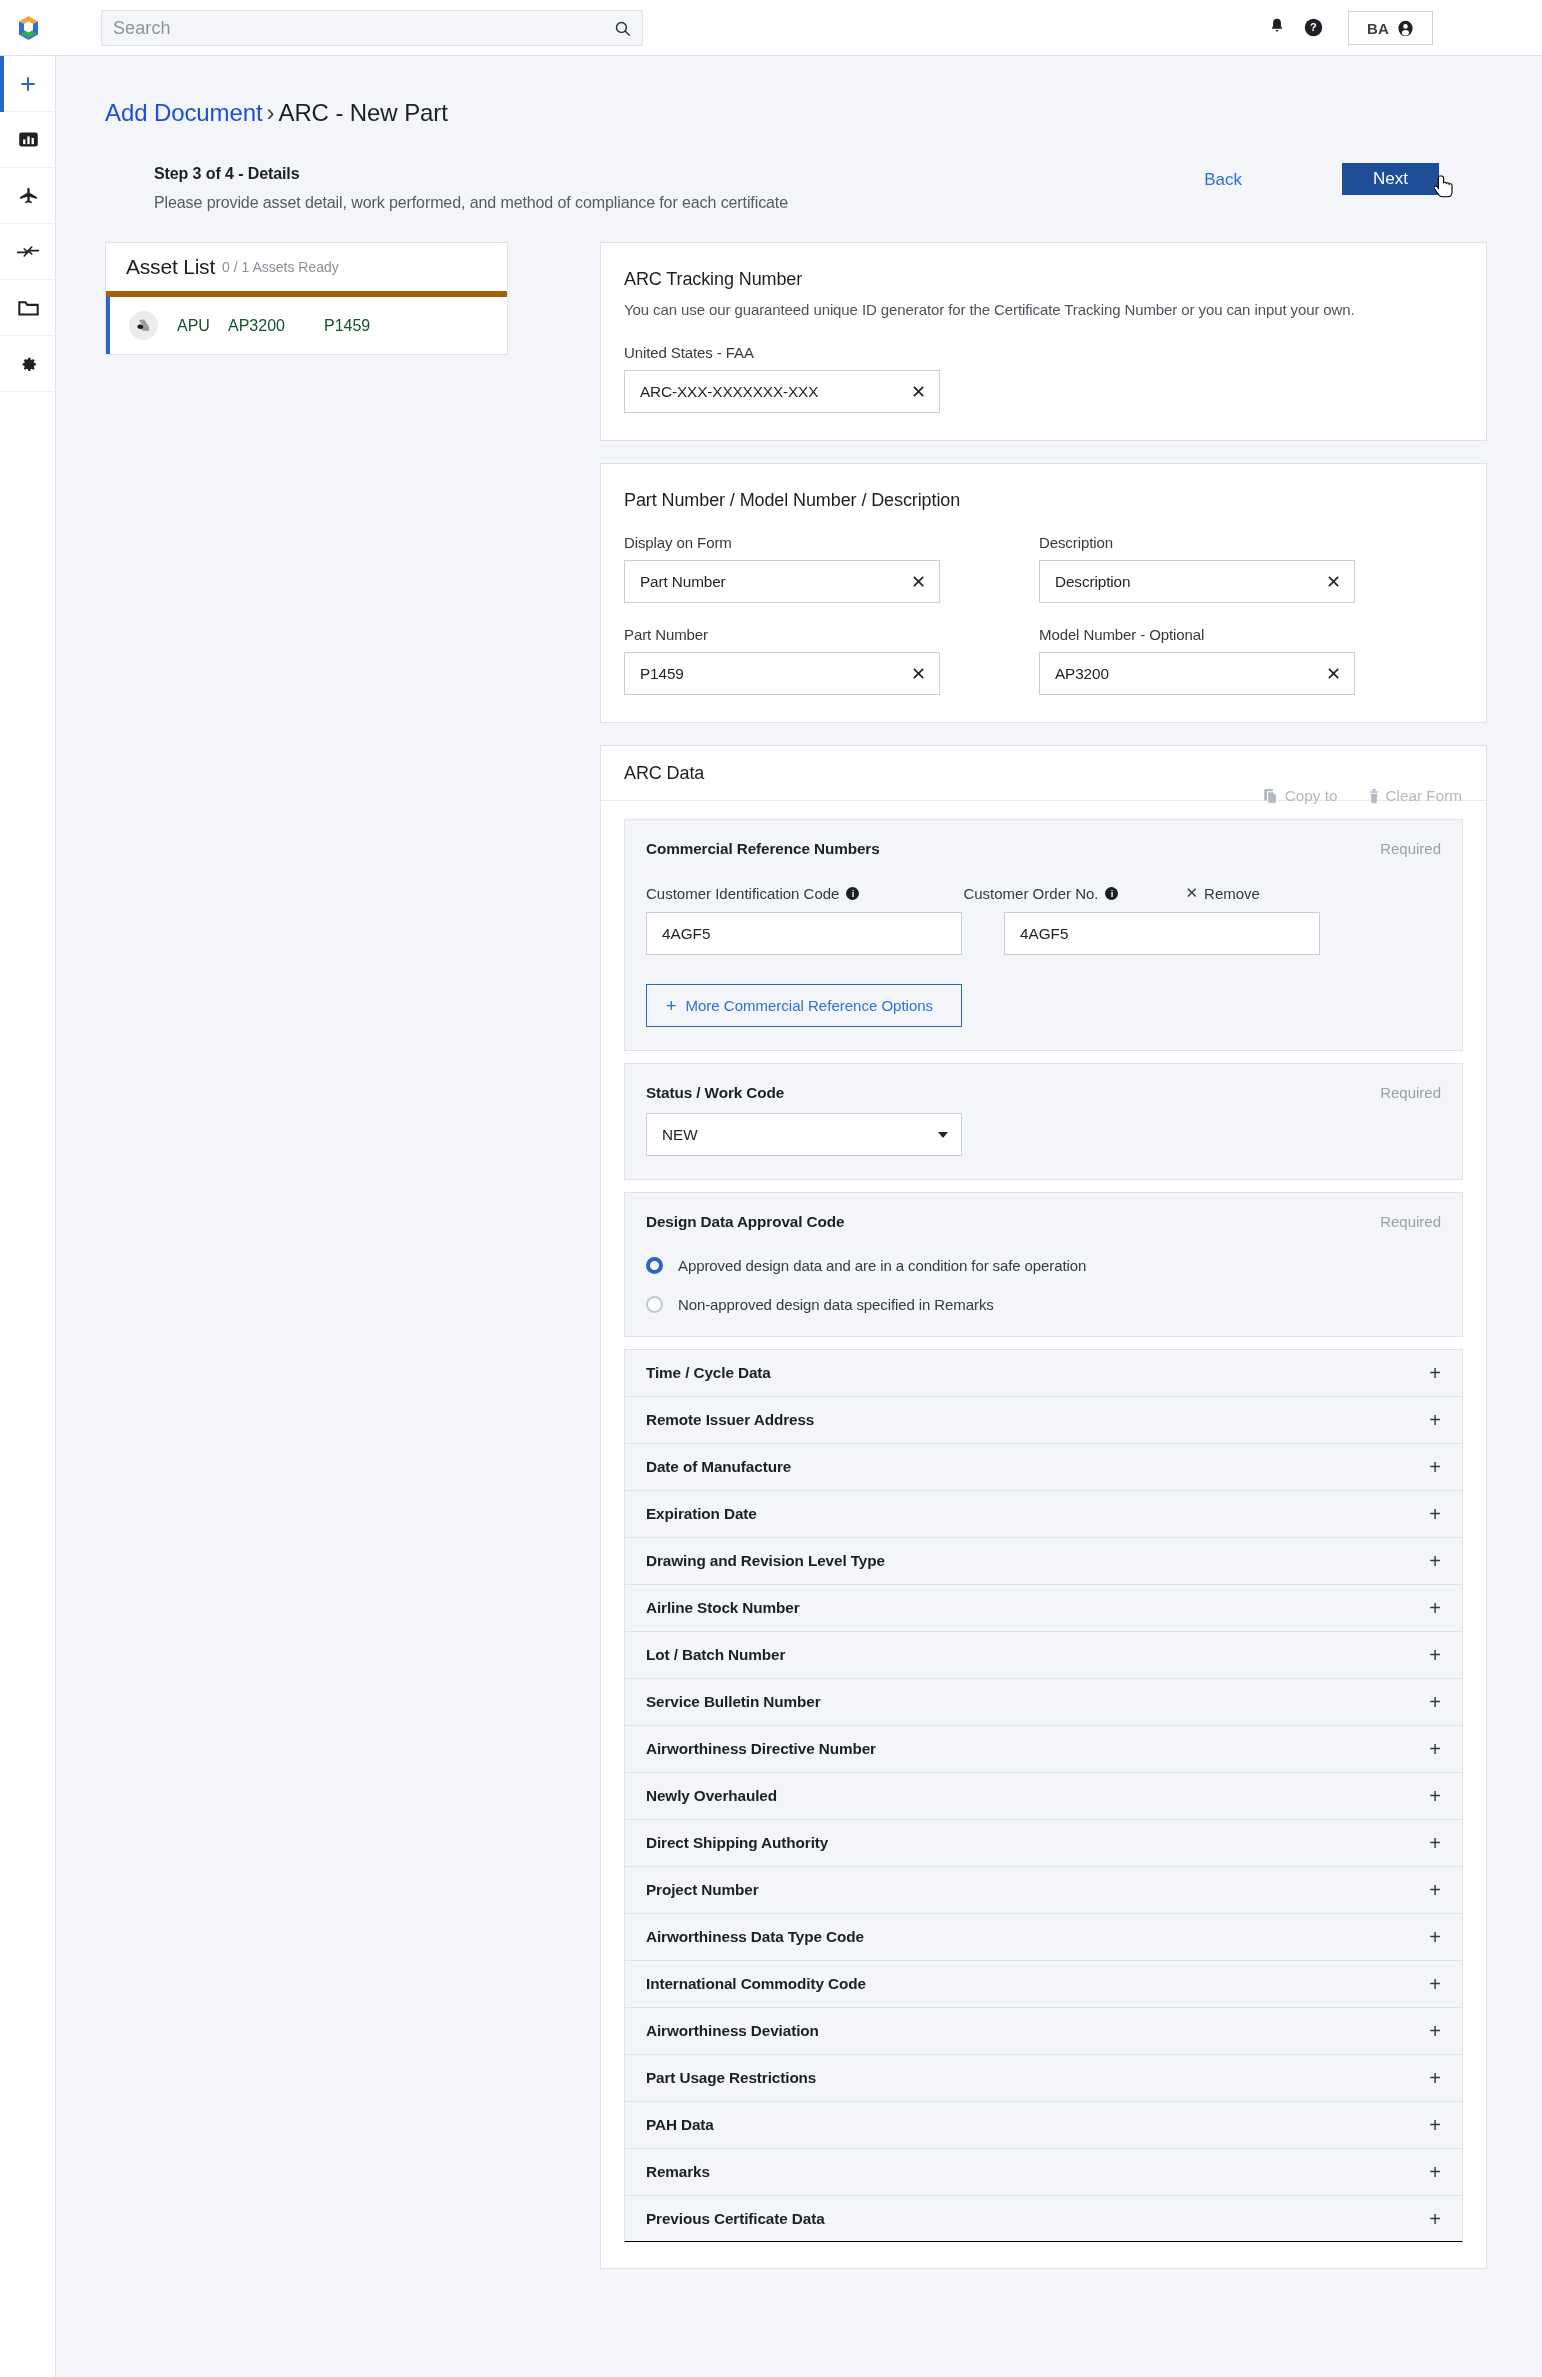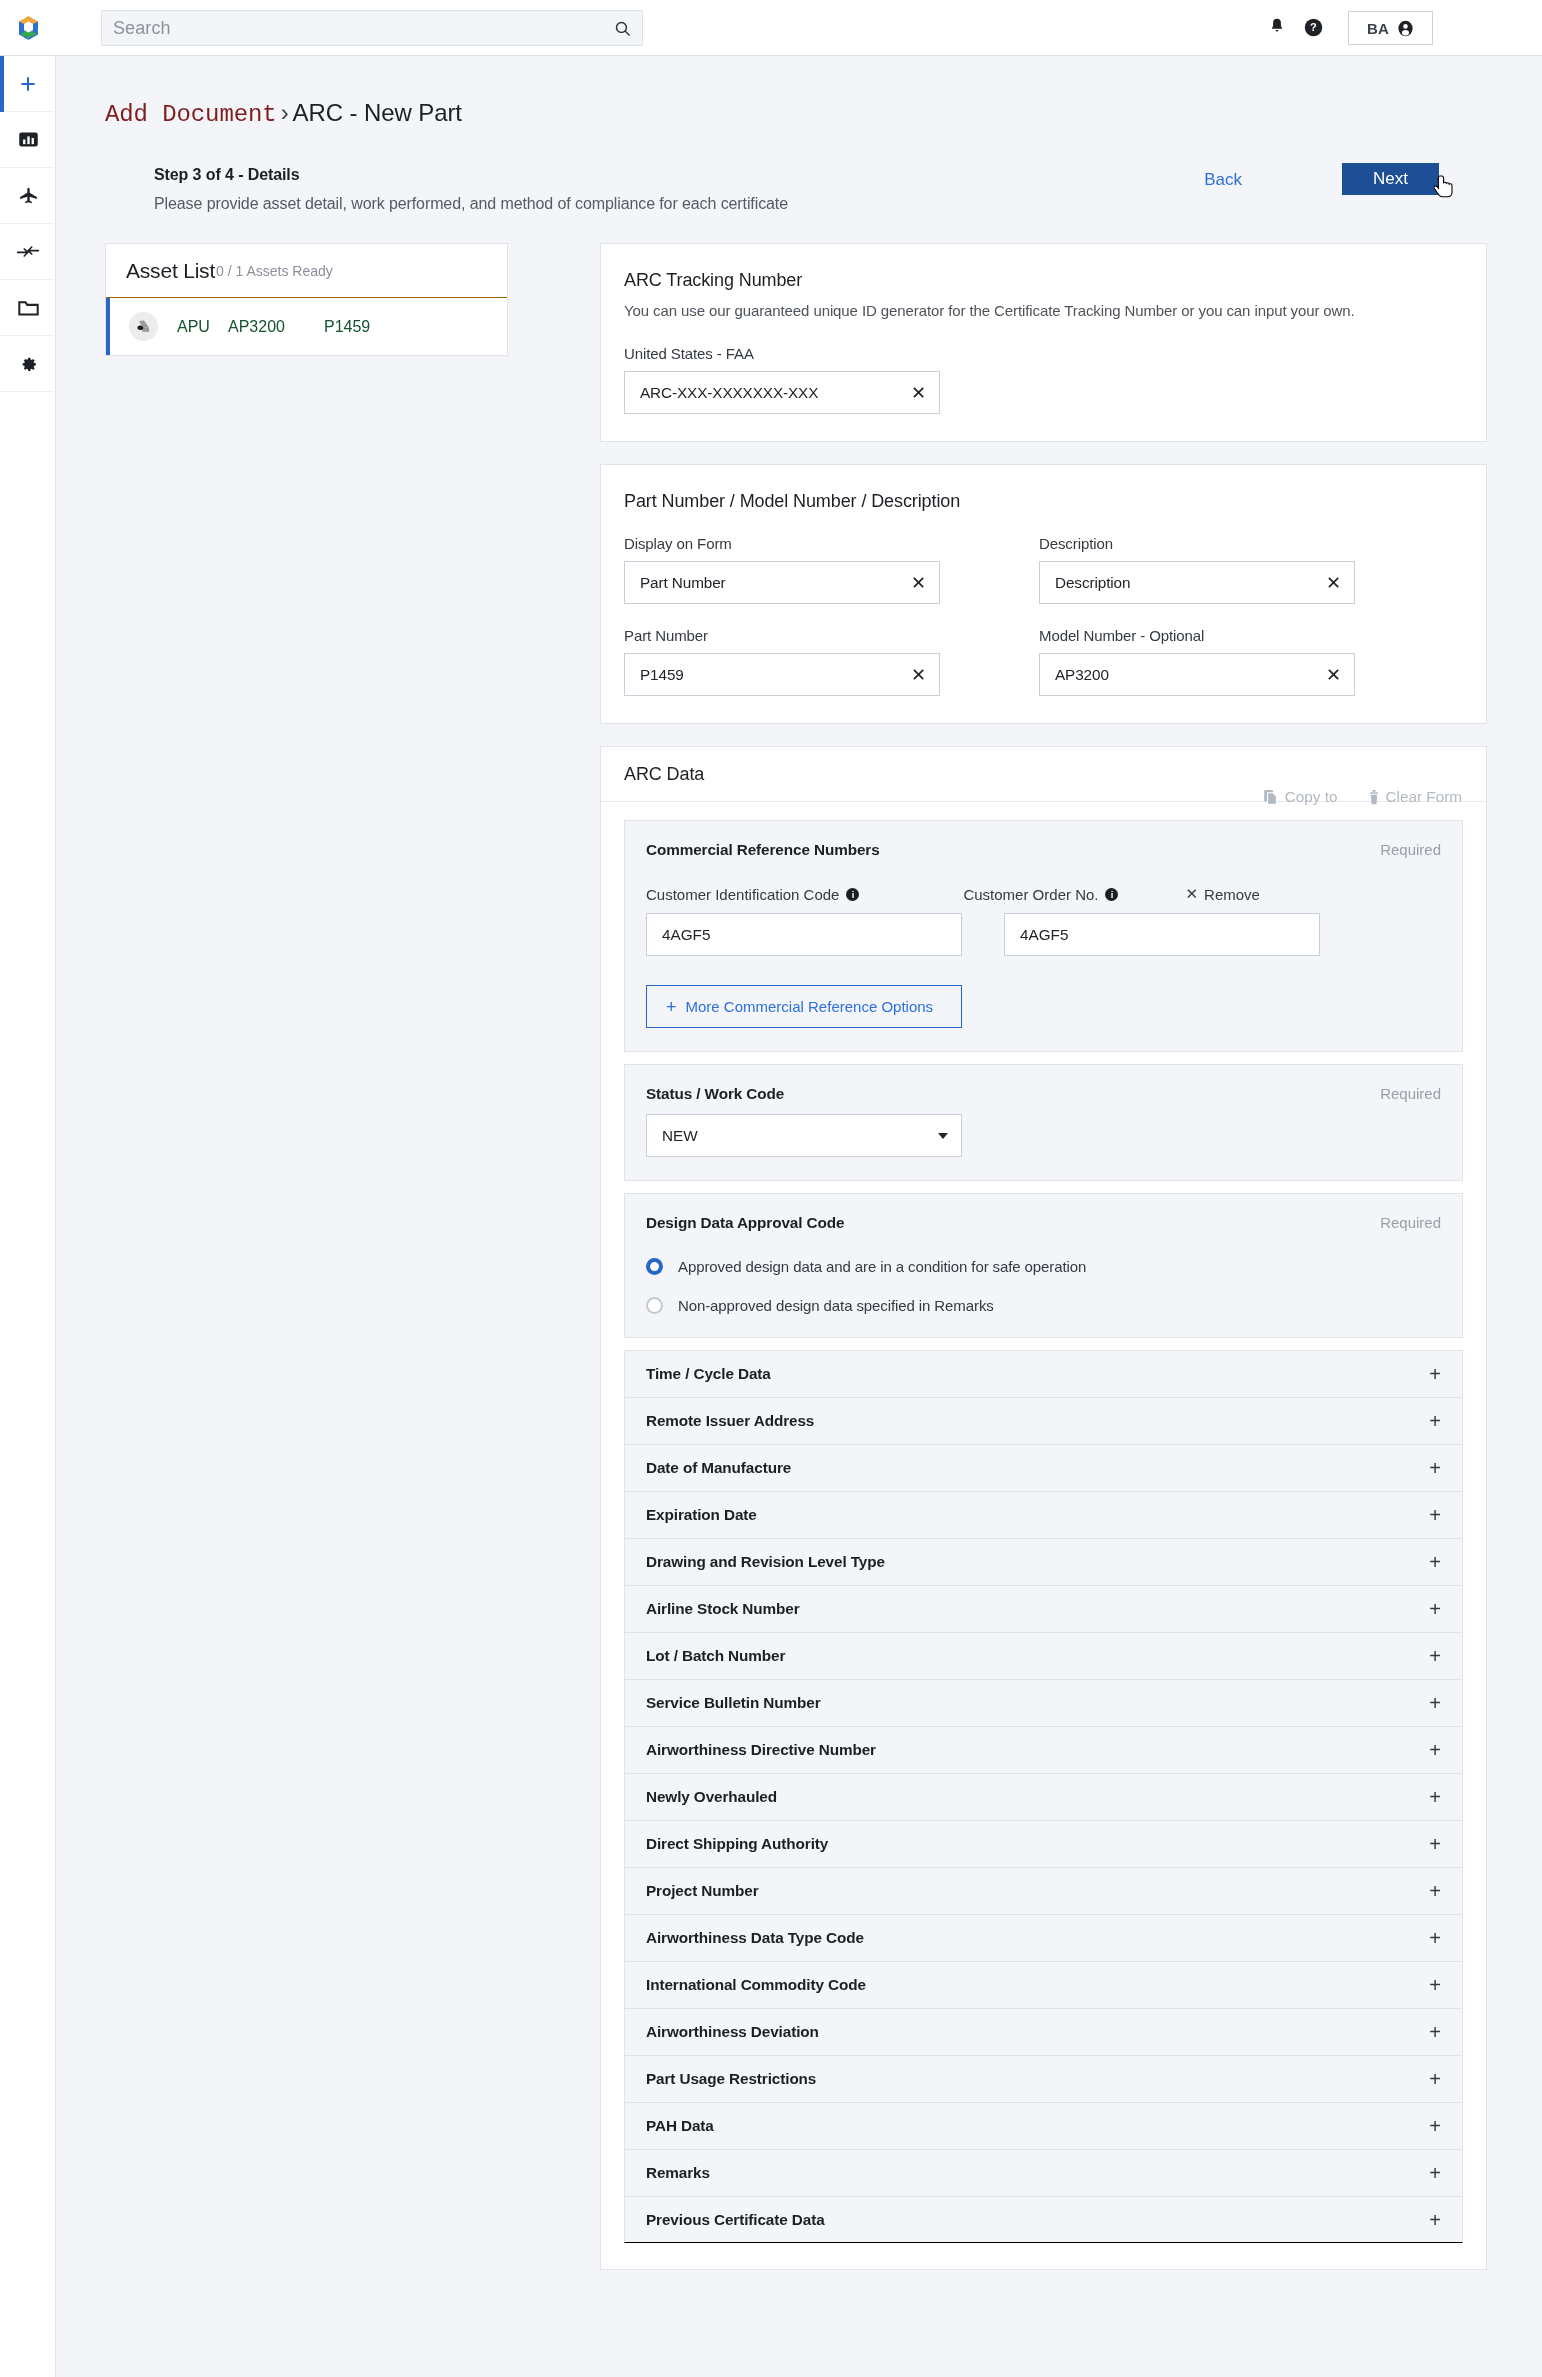--- a/index.html
+++ b/index.html
@@ -54,21 +54,21 @@
     content: ""; position: absolute; left: 0; top: 0; width: 4.4px; height: 56px; background: #2767c8;
   }
   .side-item.active { color: #2767c8; }
   .side-item svg { display: block; }
 
   
   .content { position: absolute; left: 56px; top: 56px; width: 1487px; }
 
   .page-head { position: relative; padding: 43px 0 0 49px; }
   .breadcrumb { font-size: 24px; color: #1c1f24; letter-spacing: -0.1px; }
-  .breadcrumb .crumb-link { color: #7f1d1d; font-family: Liberation Mono, monospace; }
+  .breadcrumb .crumb-link { color: #1d4ed8; }
   .breadcrumb .sep { color: #3c4249; padding: 0 4px; }
 
   .back-btn {
     position: absolute; right: 301px; top: 114px;
     font-size: 17px; color: #2d6fdb; background: none; border: none; cursor: pointer;
     font-family: "Liberation Sans", sans-serif;
   }
   .next-btn {
     position: absolute; right: 104px; top: 107px;
     width: 97px; height: 32px; background: #1d4e96; border: none; color: #ffffff;
@@ -81,22 +81,22 @@
 
   
   .body-row { position: relative; margin-top: 30px; }
 
   
   .asset-card {
     position: absolute; left: 49px; top: 0; width: 403px;
     background: #ffffff; border: 1px solid #dfe3ea;
   }
   .asset-head {
-    height: 54px; display: flex; align-items: center; padding-left: 20px; gap: 1px;
-    border-bottom: 1px solid #a16207;
+    height: 54px; display: flex; align-items: center; padding-left: 20px; gap: 7px;
+    border-bottom: 6px solid #a16207;
   }
   .asset-head .t { font-size: 21px; color: #1c1f24; letter-spacing: -0.2px;}
   .asset-head .c { font-size: 14px; color: #8a9099; }
   .asset-row {
     height: 57px; display: flex; align-items: center; position: relative; padding-left: 23px; gap: 0;
   }
   .asset-row::before { content:""; position:absolute; left:0; top:0; width:4px; height:57px; background:#2767c8; }
   .asset-row .thumb { width: 29px; height: 29px; border-radius: 50%; background: #ececec; display: flex; align-items: center; justify-content: center; margin-right: 19px;}
   .asset-row .lbl { font-size: 16px; color: #14532d; }
   .asset-row .lbl.c1 { width: 51px; }

